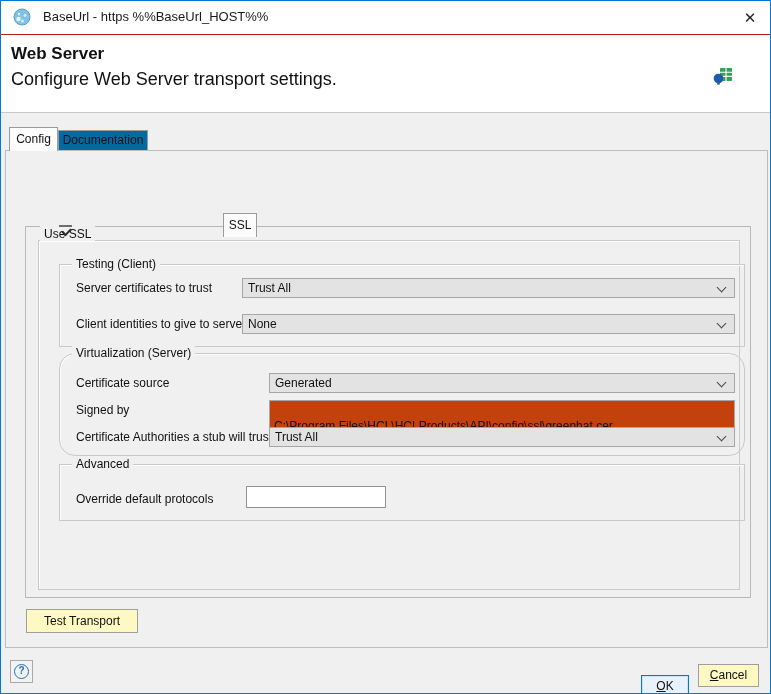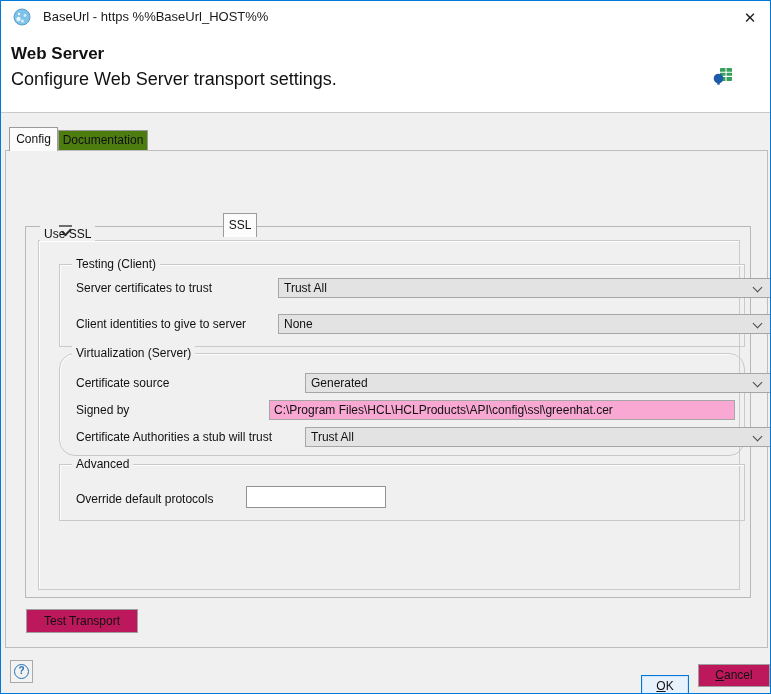--- a/index.html
+++ b/index.html
@@ -5,35 +5,35 @@
   * { margin:0; padding:0; box-sizing:border-box; }
   html,body { background:#d8d8d8; }
   #window {
     position:relative; width:771px; height:694px;
     border:1px solid #0079d8; background:#f0f0f0;
     font-family:"Liberation Sans", sans-serif; font-size:12px; color:#111;
     overflow:hidden;
   }
   
   .titlebar { position:absolute; left:0; top:0; width:100%; height:40px;
-    background:#ffffff; border-bottom:5px solid #b91c1c; }
+    background:#ffffff; border-bottom:7px solid #b91c1c; }
   .title-icon { position:absolute; left:12px; top:7px; width:18px; height:18px; }
   .title-text { position:absolute; left:42px; top:0; height:32px; line-height:32px;
     font-size:13px; color:#1a1a1a; white-space:nowrap; }
   .close-btn { position:absolute; right:8px; top:5px; width:24px; height:24px;
     text-align:center; line-height:24px; font-size:15px; color:#222; cursor:default; }
   
   .header { position:absolute; left:0; top:34px; width:100%; height:78px;
     background:#ffffff; border-bottom:1px solid #c9c9c9; }
   .header-title { position:absolute; left:10px; top:9px; font-weight:bold; font-size:17px; }
   .header-desc { position:absolute; left:10px; top:34px; font-size:18px; }
   .header-icon { position:absolute; left:711px; top:30px; width:22px; height:22px; }
   
   .tab { position:absolute; border:1px solid #9b9b9b; border-bottom:none;
-    background:#4d7c0f; text-align:center; white-space:nowrap; cursor:default; }
+    background:#0369a1; text-align:center; white-space:nowrap; cursor:default; }
   .tab.selected { background:#fcfcfc; z-index:3; }
   
   .tab-config    { left:8px;  top:126px; width:49px;  height:24px; line-height:22px; }
   .tab-doc       { left:57px; top:129px; width:90px;  height:20px; line-height:19px; }
   
   .outer-panel { position:absolute; left:4px; top:149px; width:763px; height:498px;
     border:1px solid #bdbdbd; background:#f0f0f0; z-index:1; }
   
   .name-label { position:absolute; left:14px; top:171px; height:22px; line-height:22px; }
   .name-input { position:absolute; left:59px; top:171px; width:689px; height:22px;
@@ -63,48 +63,48 @@
   
   .group { position:absolute; border:1px solid #c9c9c9; box-shadow:inset 1px 1px 0 #fdfdfd; }
   .group-title { position:absolute; left:12px; top:-8px; background:#f0f0f0;
     padding:0 4px; white-space:nowrap; }
   .grp-testing { left:20px; top:23px;  width:686px; height:83px; }
   .grp-virtual { left:20px; top:112px; width:686px; height:103px;border-radius:16px; }
   .grp-advanced{ left:20px; top:223px; width:686px; height:57px; }
   .flabel { position:absolute; height:20px; line-height:20px; white-space:nowrap; }
   
   .combo { position:absolute; height:20px; background:#e3e3e3; border:1px solid #a6a6a6;
-    line-height:18px; padding:0 22px 0 5px; white-space:nowrap; overflow:hidden; cursor:default;margin-left:36px; }
+    line-height:18px; padding:0 22px 0 5px; white-space:nowrap; overflow:hidden; cursor:default; }
   .chevron { position:absolute; right:9px; top:5px; width:7px; height:7px;
     border-right:1.4px solid #4a4a4a; border-bottom:1.4px solid #4a4a4a;
     transform:rotate(45deg); }
-  .rofield { position:absolute; height:20px; background:#f9a8d4; border:1px solid #a6a6a6;
-    line-height:18px; padding:0 4px; white-space:nowrap; overflow:hidden; }
+  .rofield { position:absolute; height:20px; background:#c2410c; border:1px solid #a6a6a6;
+    line-height:18px; padding:16px 4px; white-space:nowrap; overflow:hidden; }
   .txtinput { position:absolute; height:22px; border:1px solid #919191; background:#fff;
     font:12px "Liberation Sans",sans-serif; padding:0 4px; }
   
   .row-certs  { left:16px; top:13px; }
   .row-ident  { left:16px; top:49px; }
   .cmb-certs  { left:182px; top:13px; width:493px; }
   .cmb-ident  { left:182px; top:49px; width:493px; }
   .row-src    { left:16px; top:19px; }
   .row-signed { left:16px; top:46px; }
   .row-ca     { left:16px; top:73px; }
   .cmb-src    { left:209px; top:19px; width:466px; }
   .fld-signed { left:209px; top:46px; width:466px; }
   .cmb-ca     { left:209px; top:73px; width:466px; }
   .row-override { left:16px; top:24px; }
   .inp-override { left:186px; top:21px; width:140px; }
   
-  .btn { position:absolute; background:#be185d; border:1px solid #9f9f9f;
+  .btn { position:absolute; background:#fef9c3; border:1px solid #9f9f9f;
     font:12px "Liberation Sans",sans-serif; color:#111; text-align:center; cursor:default; }
   .btn-test { left:25px; top:608px; width:112px; height:24px; line-height:22px; z-index:4; }
   .btn-ok { left:640px; top:656px; width:48px; height:23px; line-height:21px;
     background:#e7f2fc; border:1px solid #0078d7; box-shadow:inset 0 0 0 1px #cde4f7;margin-top:18px; }
-  .btn-cancel { left:697px; top:663px; width:72px; height:23px; line-height:21px; }
+  .btn-cancel { left:697px; top:663px; width:61px; height:23px; line-height:21px; }
   .btn-help { left:9px; top:659px; width:23px; height:23px; background:#f3f3f3;
     border:1px solid #a9a9a9; display:flex; align-items:center; justify-content:center; }
   .help-glyph { width:15px; height:15px; border:1.5px solid #2271b8; border-radius:50%;
     color:#2271b8; font-size:10px; font-weight:bold; line-height:12px; text-align:center; }
   .mn { text-decoration:underline; }
 </style>
 </head>
 <body>
 
 <div id="window">

